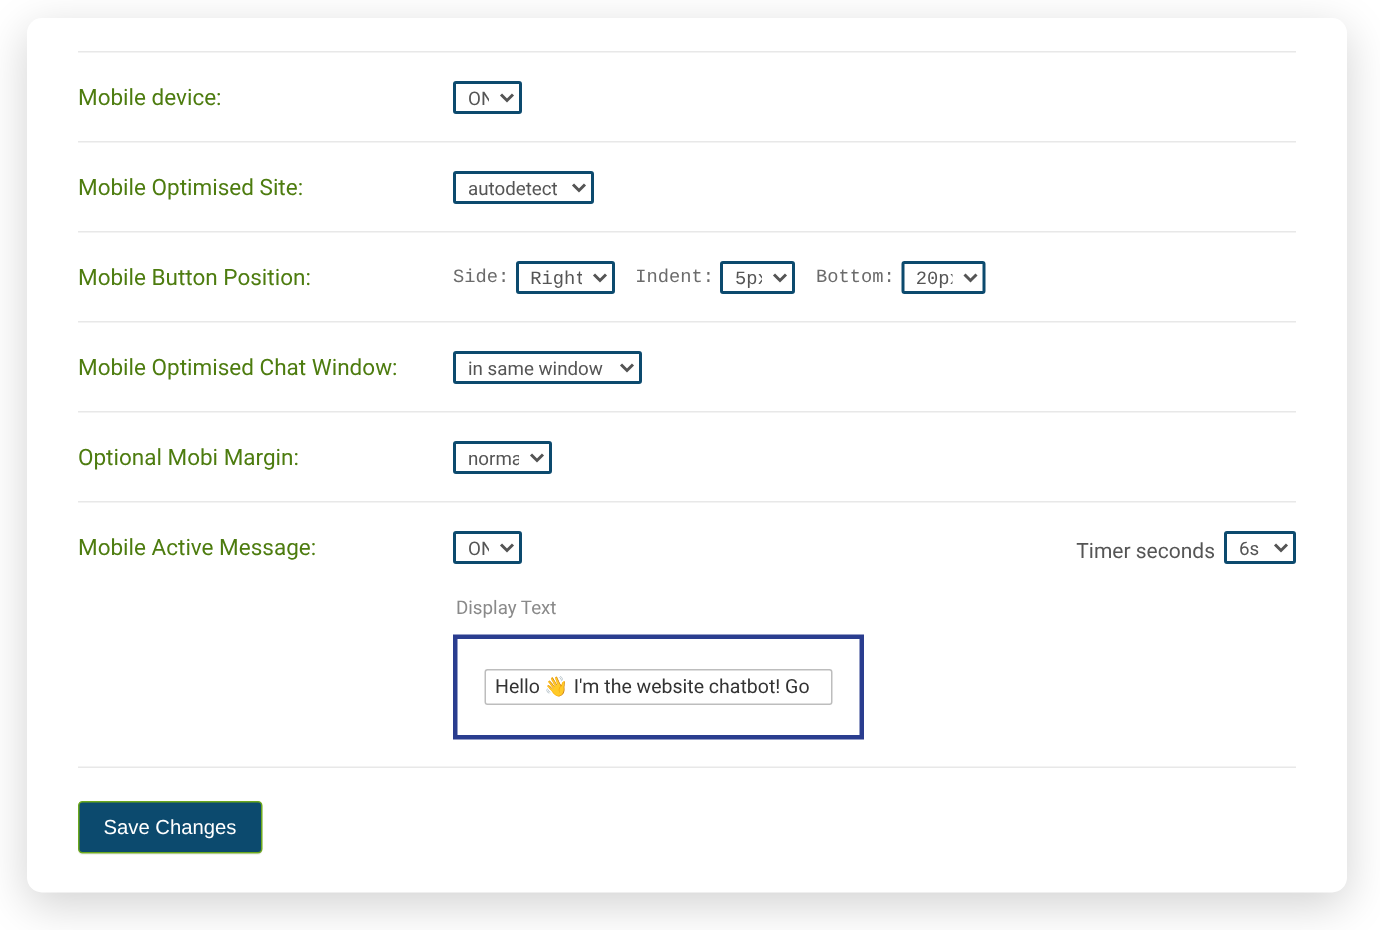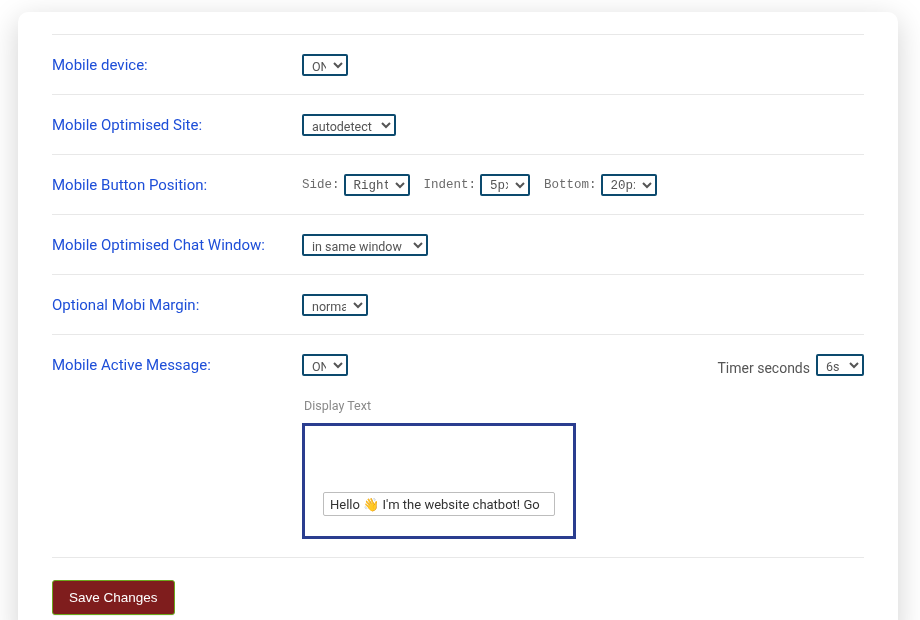--- a/index.html
+++ b/index.html
@@ -27,21 +27,21 @@
     align-items: center;
     border-top: 1px solid #e8e8e8;
     padding: 18px 0;
     min-height: 60px;
     font-size: 15px;
   }
   .row:last-of-type { border-bottom: 1px solid #e8e8e8; }
   .row .label {
     width: 250px;
     flex: 0 0 250px;
-    color: #1d4ed8;
+    color: #4d7c0f;
   }
   .row .controls {
     flex: 1;
     display: flex;
     align-items: center;
     flex-wrap: wrap;
     gap: 6px 14px;
   }
   .sublabel {
     font-size: 12.5px;
@@ -96,25 +96,24 @@
   }
   .msg-input {
     font-family: inherit;
     font-size: 13px;
     color: #333;
     border: 1px solid #bdbdbd;
     padding: 4px 6px;
     width: 236px;
     height: 24px;
     border-radius: 2px;
-    margin-top: 46px;
   }
   .footer { padding-top: 22px; }
   .save-btn {
-    background: #7f1d1d;
+    background: #0c4a6e;
     color: #fff;
     border: 1px solid #6ca81d;
     font-size: 13.5px;
     padding: 9px 16px;
     border-radius: 3px;
     cursor: pointer;
     box-shadow: 0 1px 0 rgba(0,0,0,0.05);
   }
 </style>
 </head>

